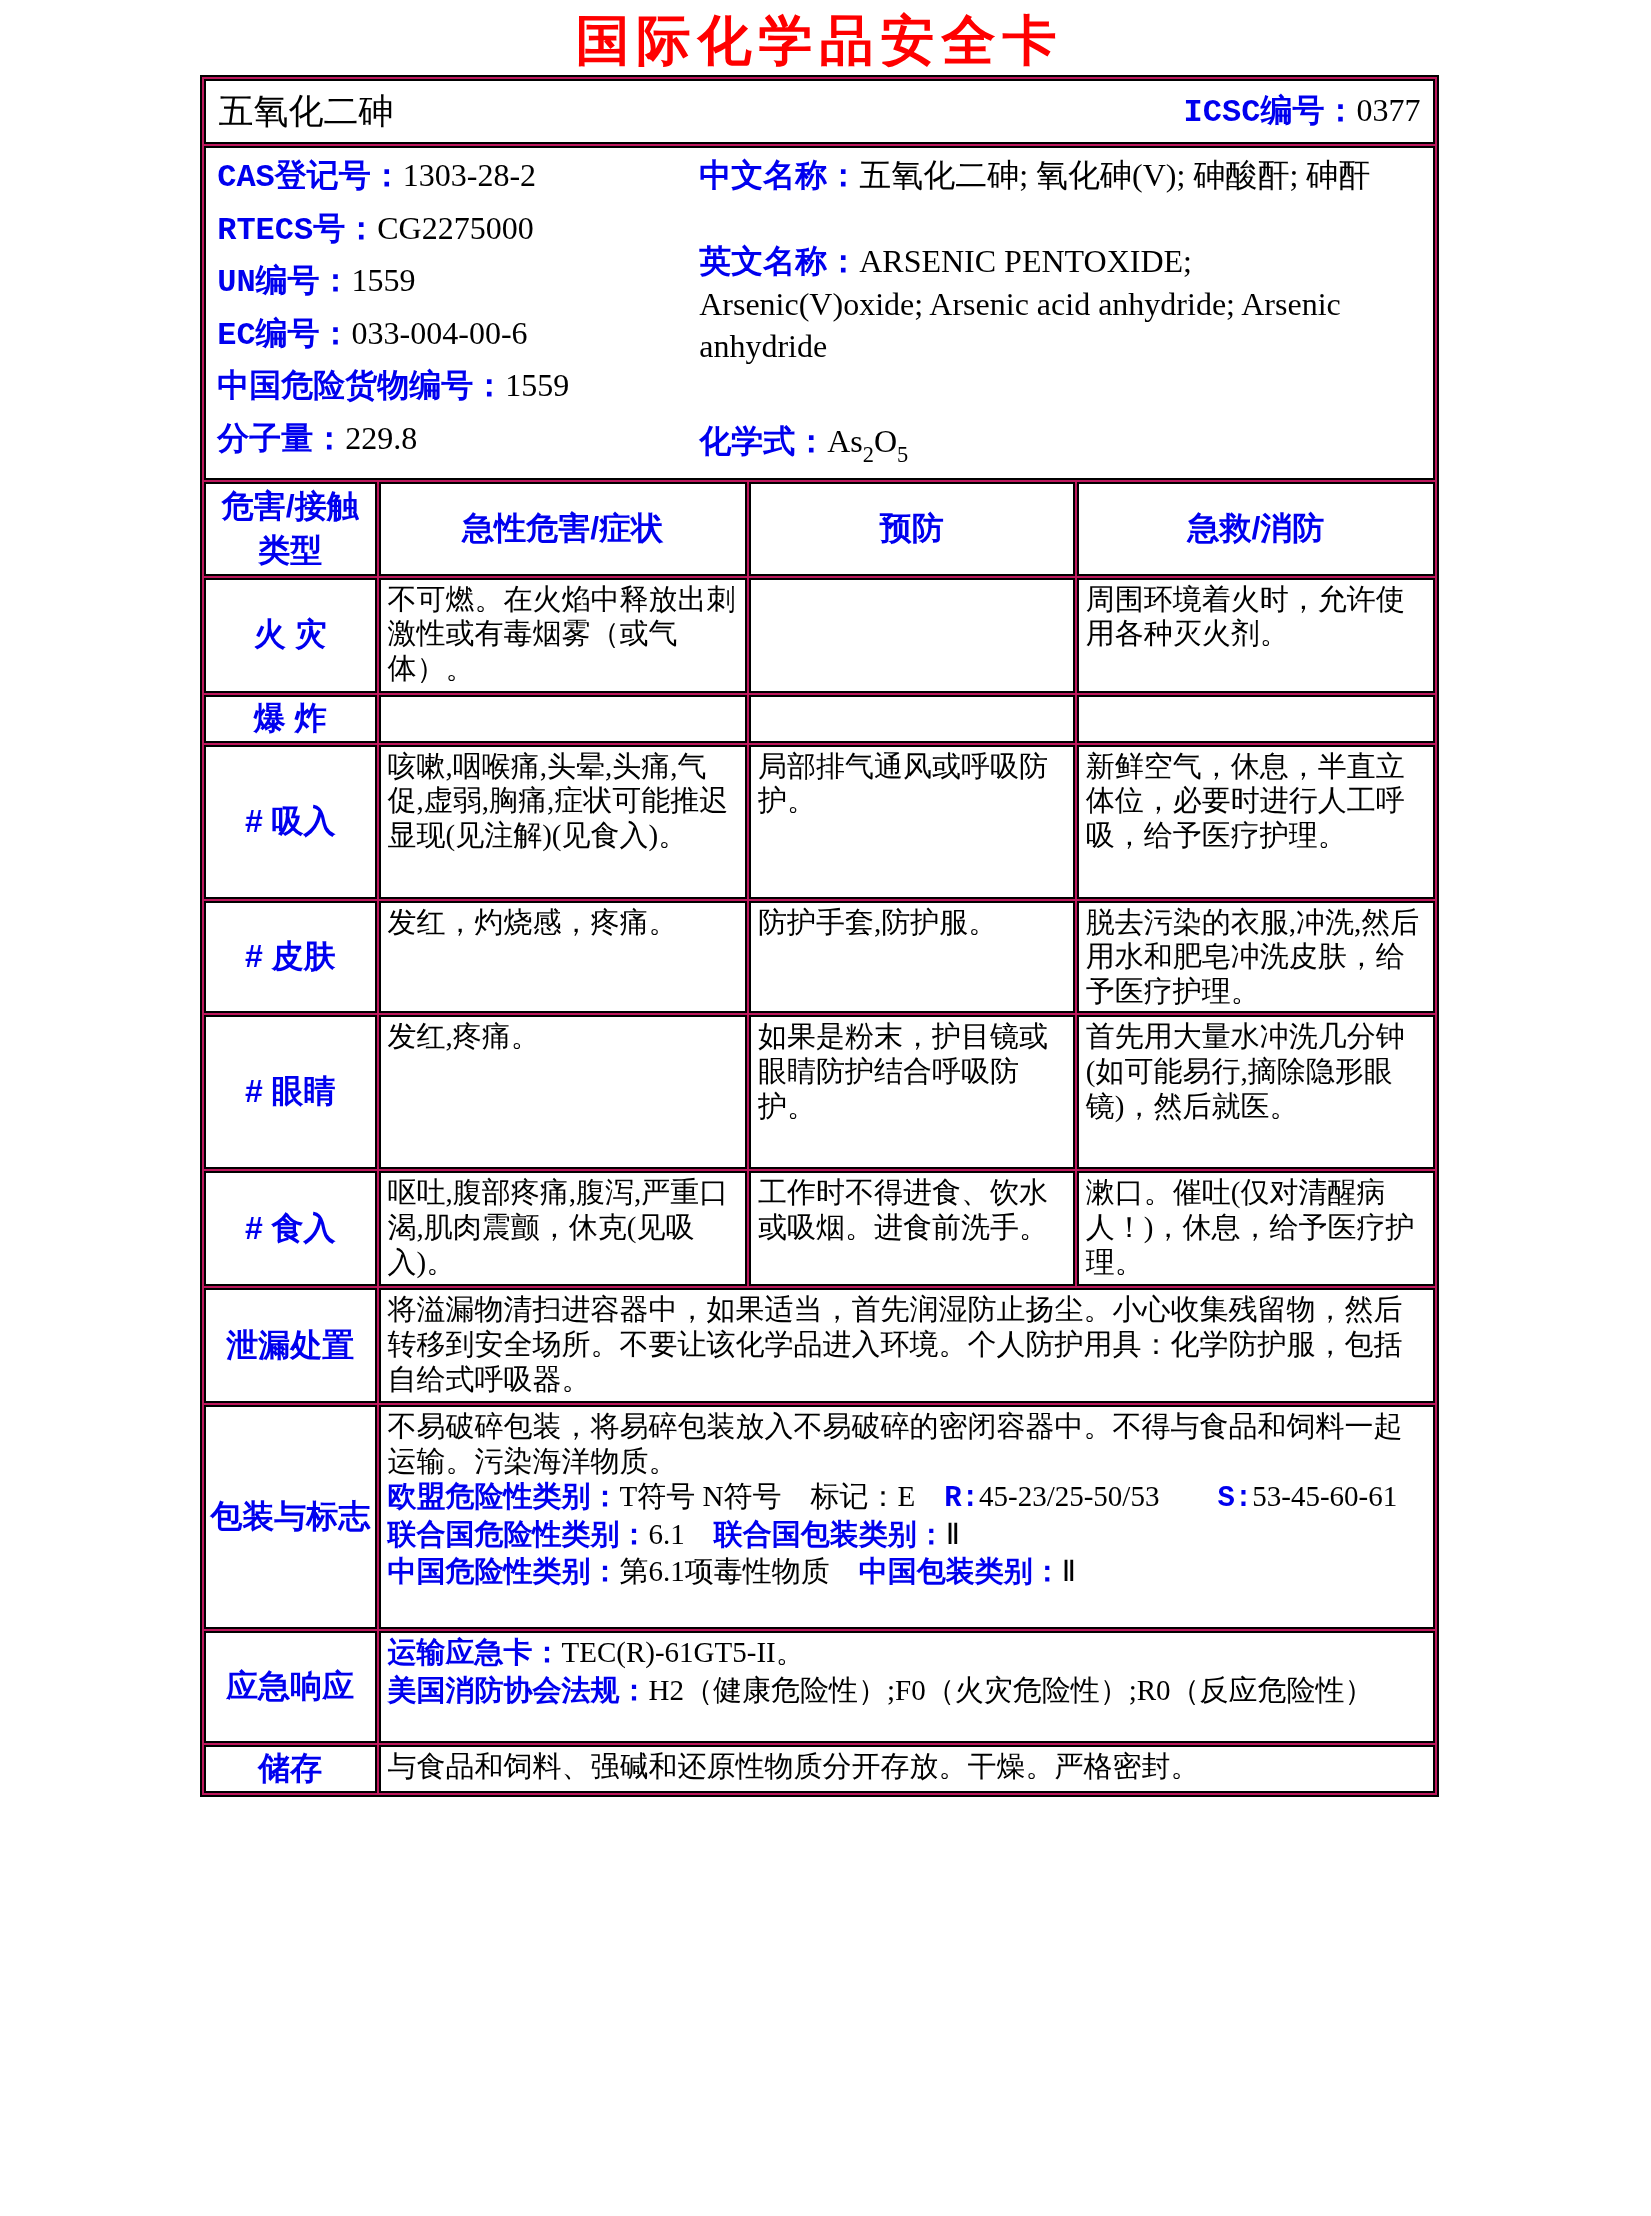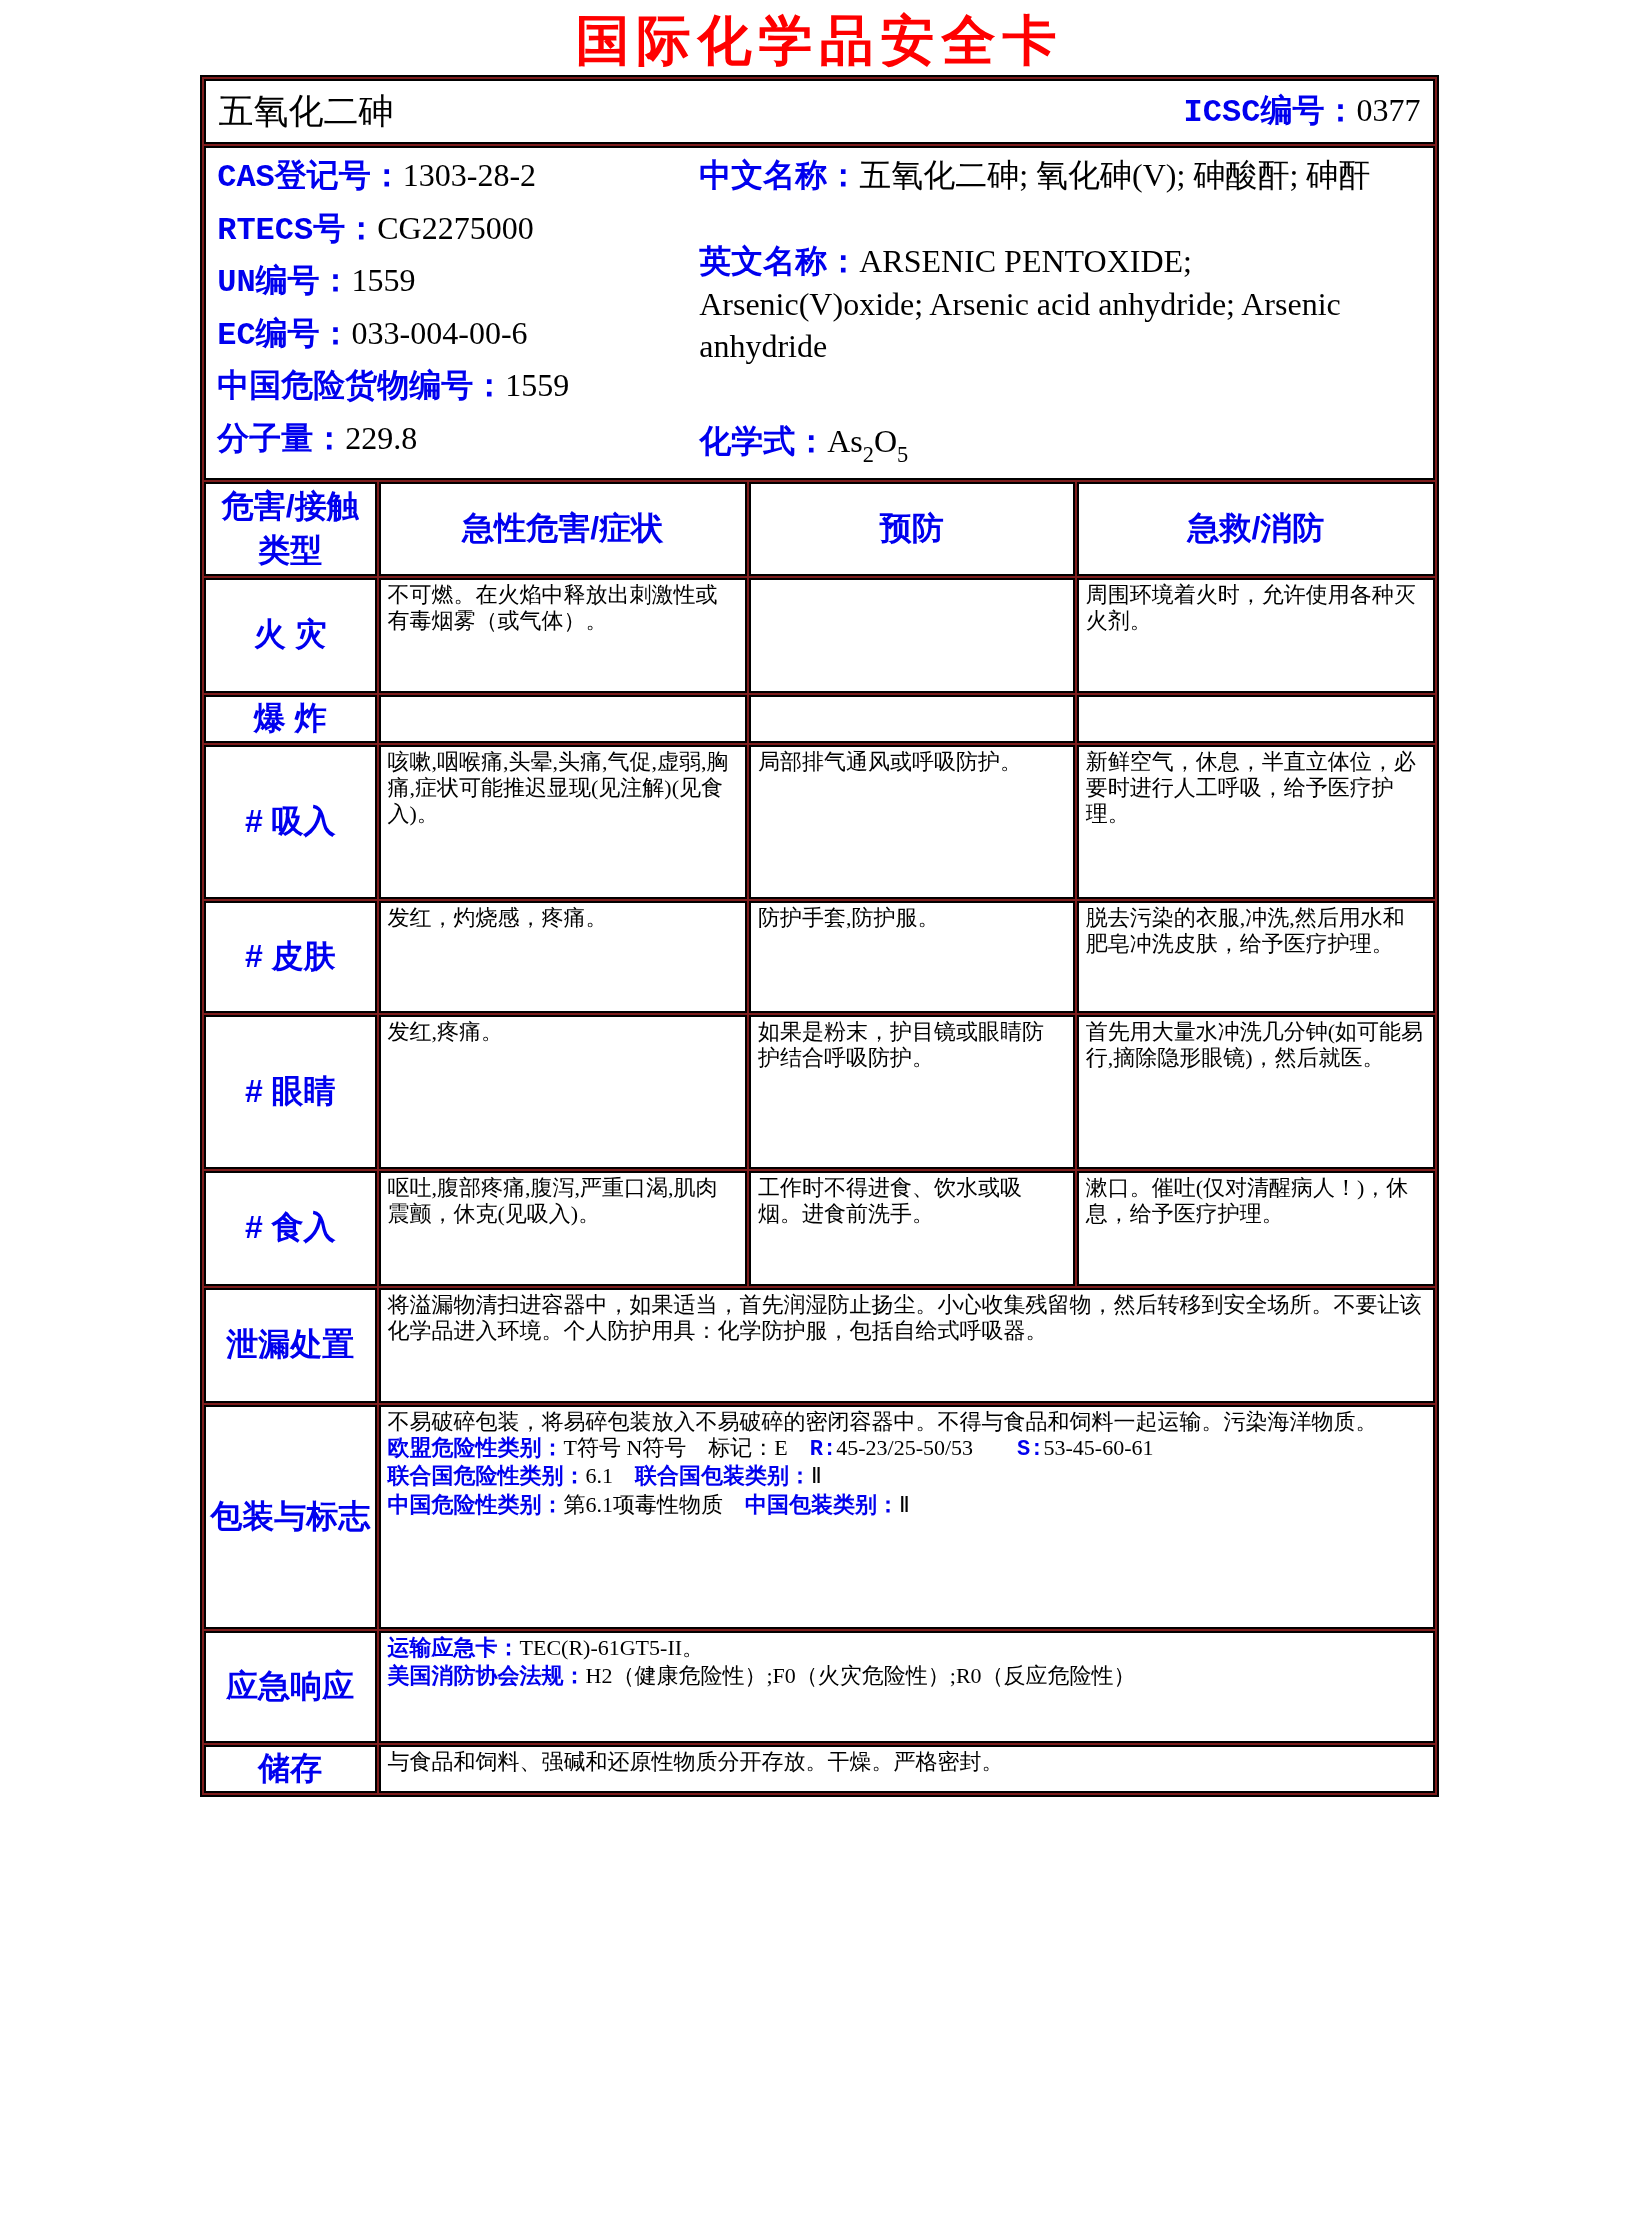--- a/index.html
+++ b/index.html
@@ -2,21 +2,21 @@
 <html style="font-size:11.2px"><head>
 <meta charset="utf-8">
 <style>
   html,body{margin:0;padding:0;background:#ffffff;}
   body{width:1651px;height:2216px;font-family:"Liberation Serif",serif;color:#000;}
   .sheet{width:1239px;margin-left:200px;}
   .title{margin:12.6px 0 8.4px 0;text-align:center;color:#ff0000;
          font-family:"Liberation Sans",sans-serif;font-weight:bold;
          font-size:54px;letter-spacing:7px;line-height:1.0;}
   table.card{width:1239px;table-layout:fixed;border-collapse:separate;border-spacing:2.8px;
-             border:2.1px solid #000;background:#7f1d1d;}
+             border:2.1px solid #000;background:#be185d;}
   td,th{border:2.1px solid #000;background:#fff;overflow:hidden;}
   .blue{color:#0000ee;font-weight:bold;font-family:Liberation Mono, monospace;}
   
   .hd-cell{height:61px;vertical-align:middle;padding:0 12.6px;}
   .hd-flex{display:flex;justify-content:space-between;align-items:center;}
   .hd-name{font-size:35px;}
   .hd-icsc{font-size:32px;}
   
   .info-cell{height:262px;vertical-align:top;padding:7px 11.2px;font-size:32px;line-height:1.3;}
   .info-flex{display:flex;gap:31px;}
@@ -24,21 +24,21 @@
   .info-left div{margin-bottom:9px;white-space:nowrap;}
   .info-right{flex:1;}
   .row-en{margin-top:42px;}
   .row-f{margin-top:54px;}
   .sub{font-size:22.4px;vertical-align:-9.8px;}
   
   th.colhead{font-size:32px;vertical-align:middle;text-align:center;
              color:#0000ee;font-family:"Liberation Sans",sans-serif;}
   td.lblc{color:#0000ee;font-weight:bold;font-family:"Liberation Sans",sans-serif;
           font-size:32px;text-align:center;vertical-align:middle;padding:0 2.8px;}
-  td.c{font-size:22px;line-height:1.2;vertical-align:top;padding:2.1px 7px;}
+  td.c{font-size:29px;line-height:1.2;vertical-align:top;padding:2.1px 7px;}
   td.c div{margin:0;}
   tr.h-hdr{height:87px;} tr.h-fire{height:115px;} tr.h-expl{height:38px;}
   tr.h-cont{height:73px;} tr.h-inh{height:154px;} tr.h-skin{height:112px;}
   tr.h-eye{height:154px;} tr.h-ing{height:115px;} tr.h-spill{height:115px;}
   tr.h-pack{height:224px;} tr.h-emer{height:112px;} tr.h-stor{height:42px;}
 </style>
 </head>
 <body>
 
 <div class="sheet">

